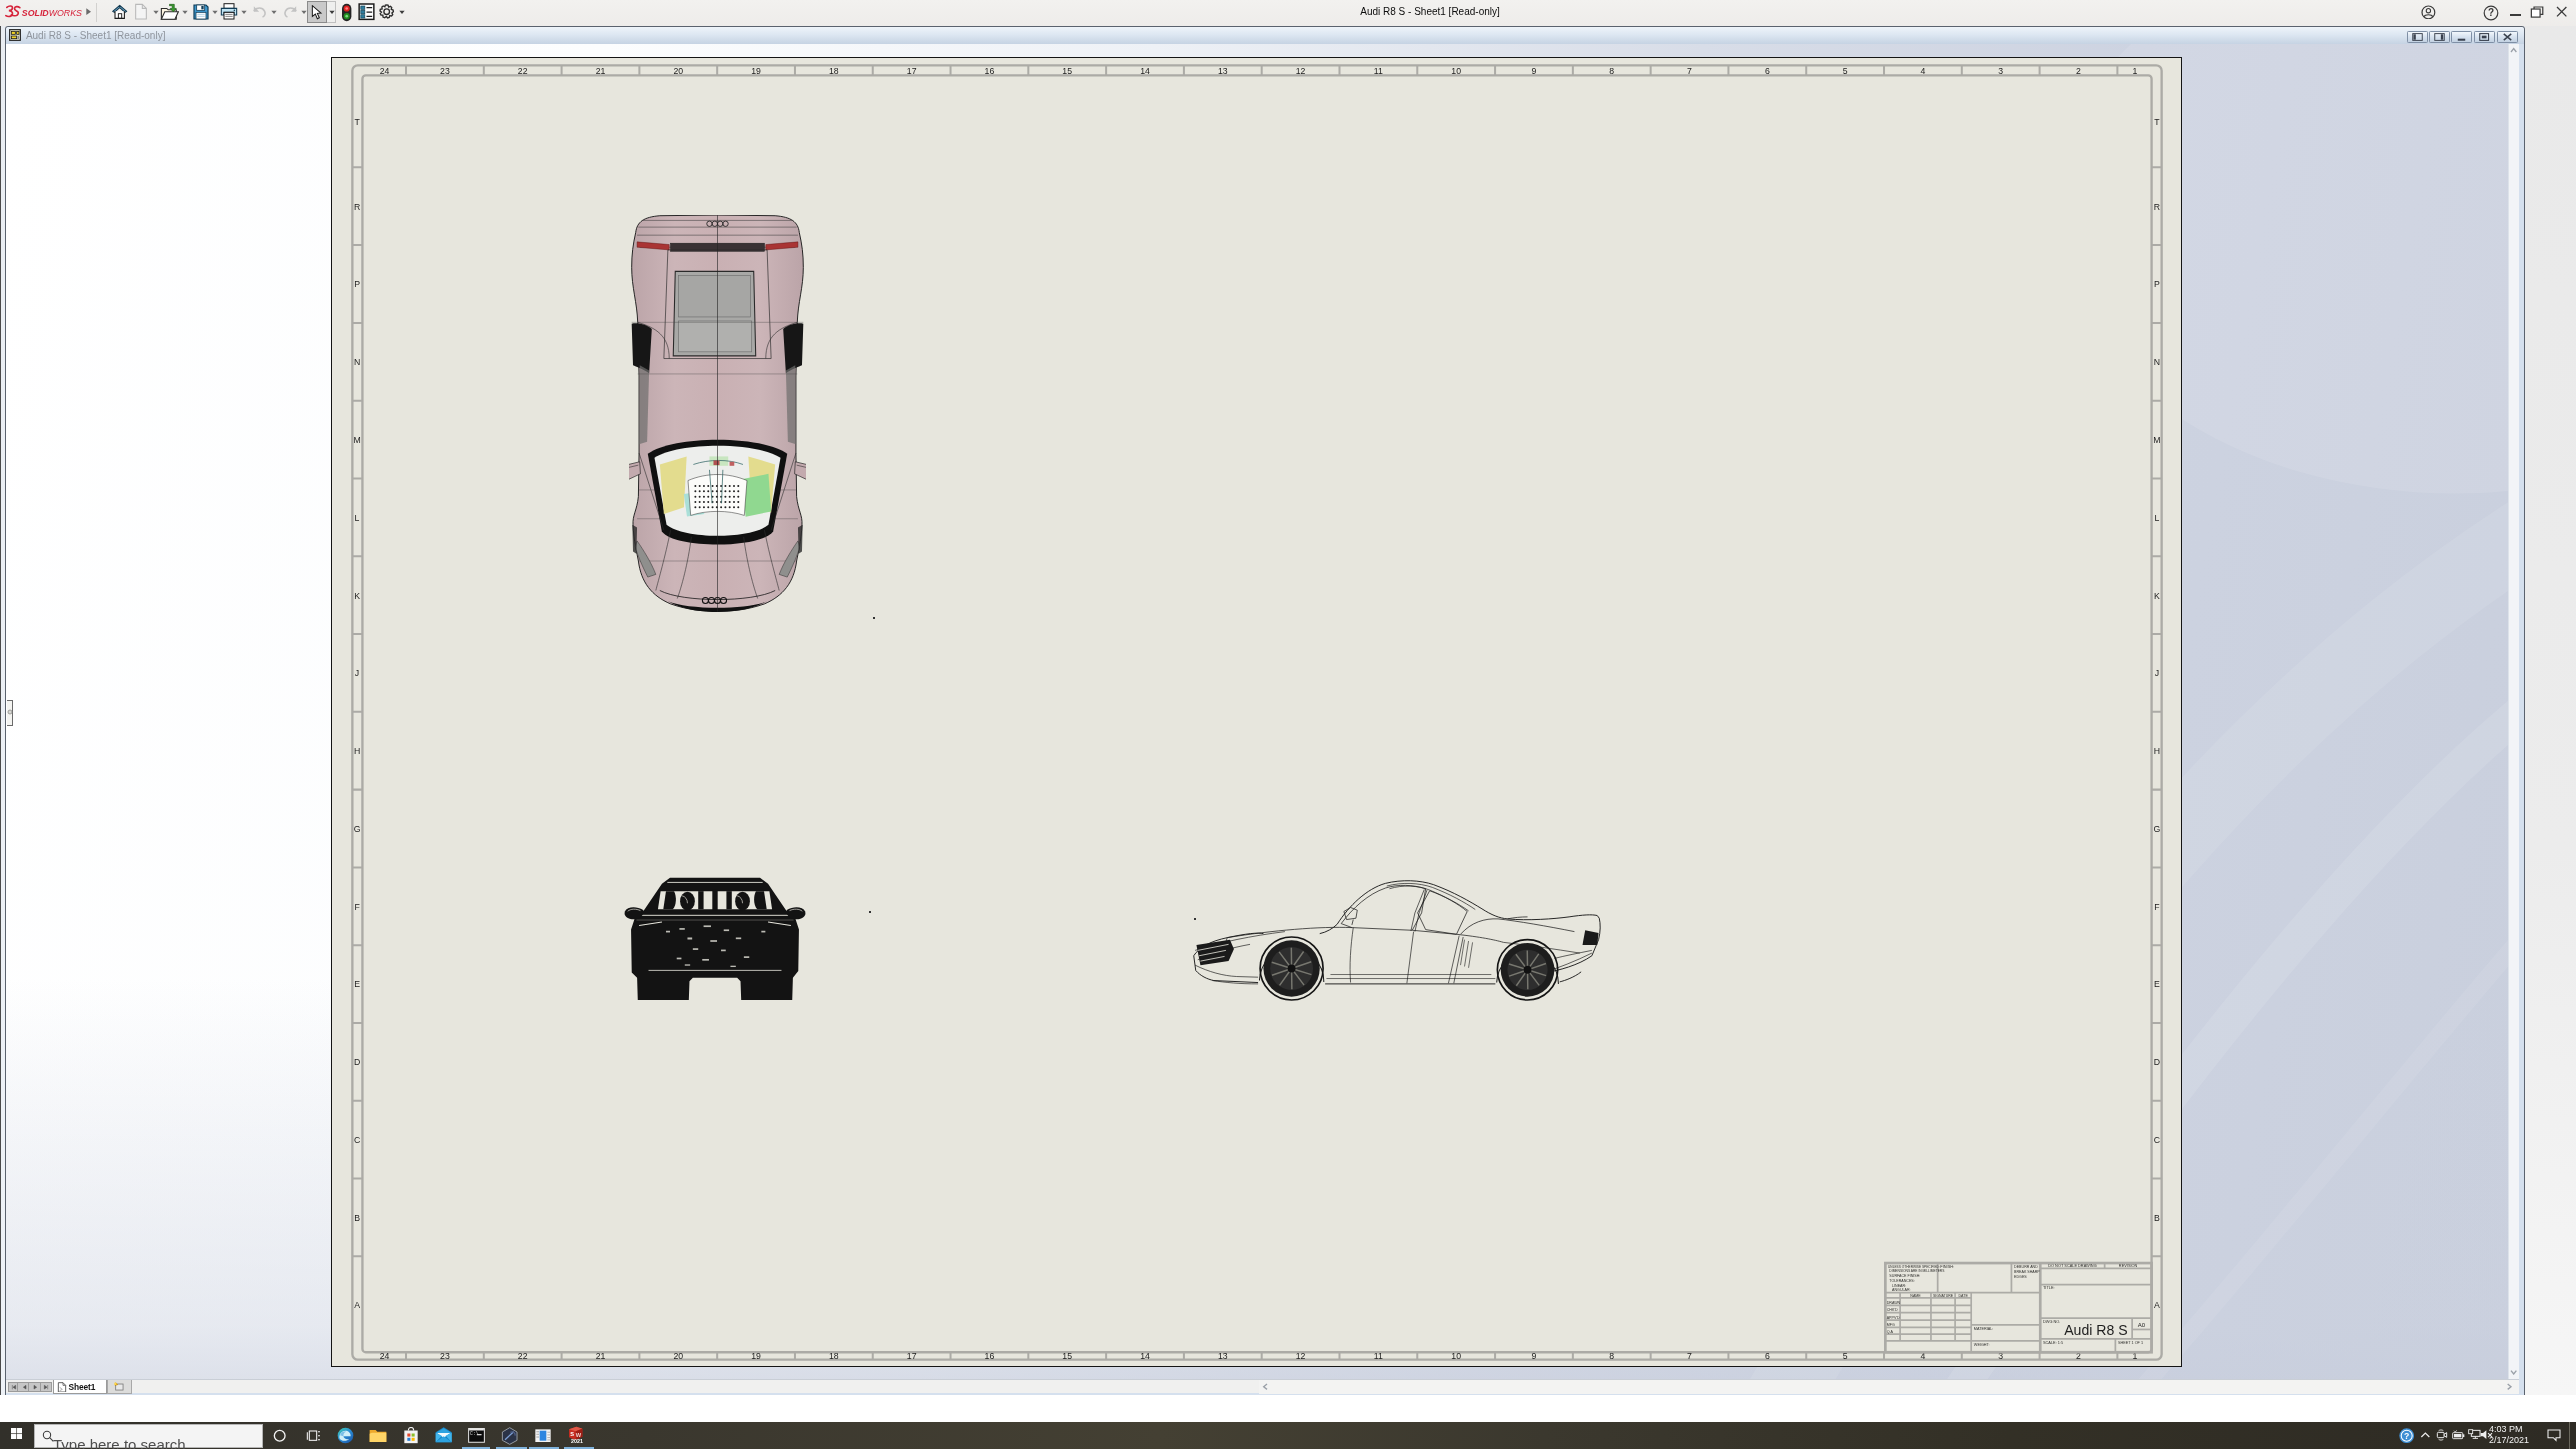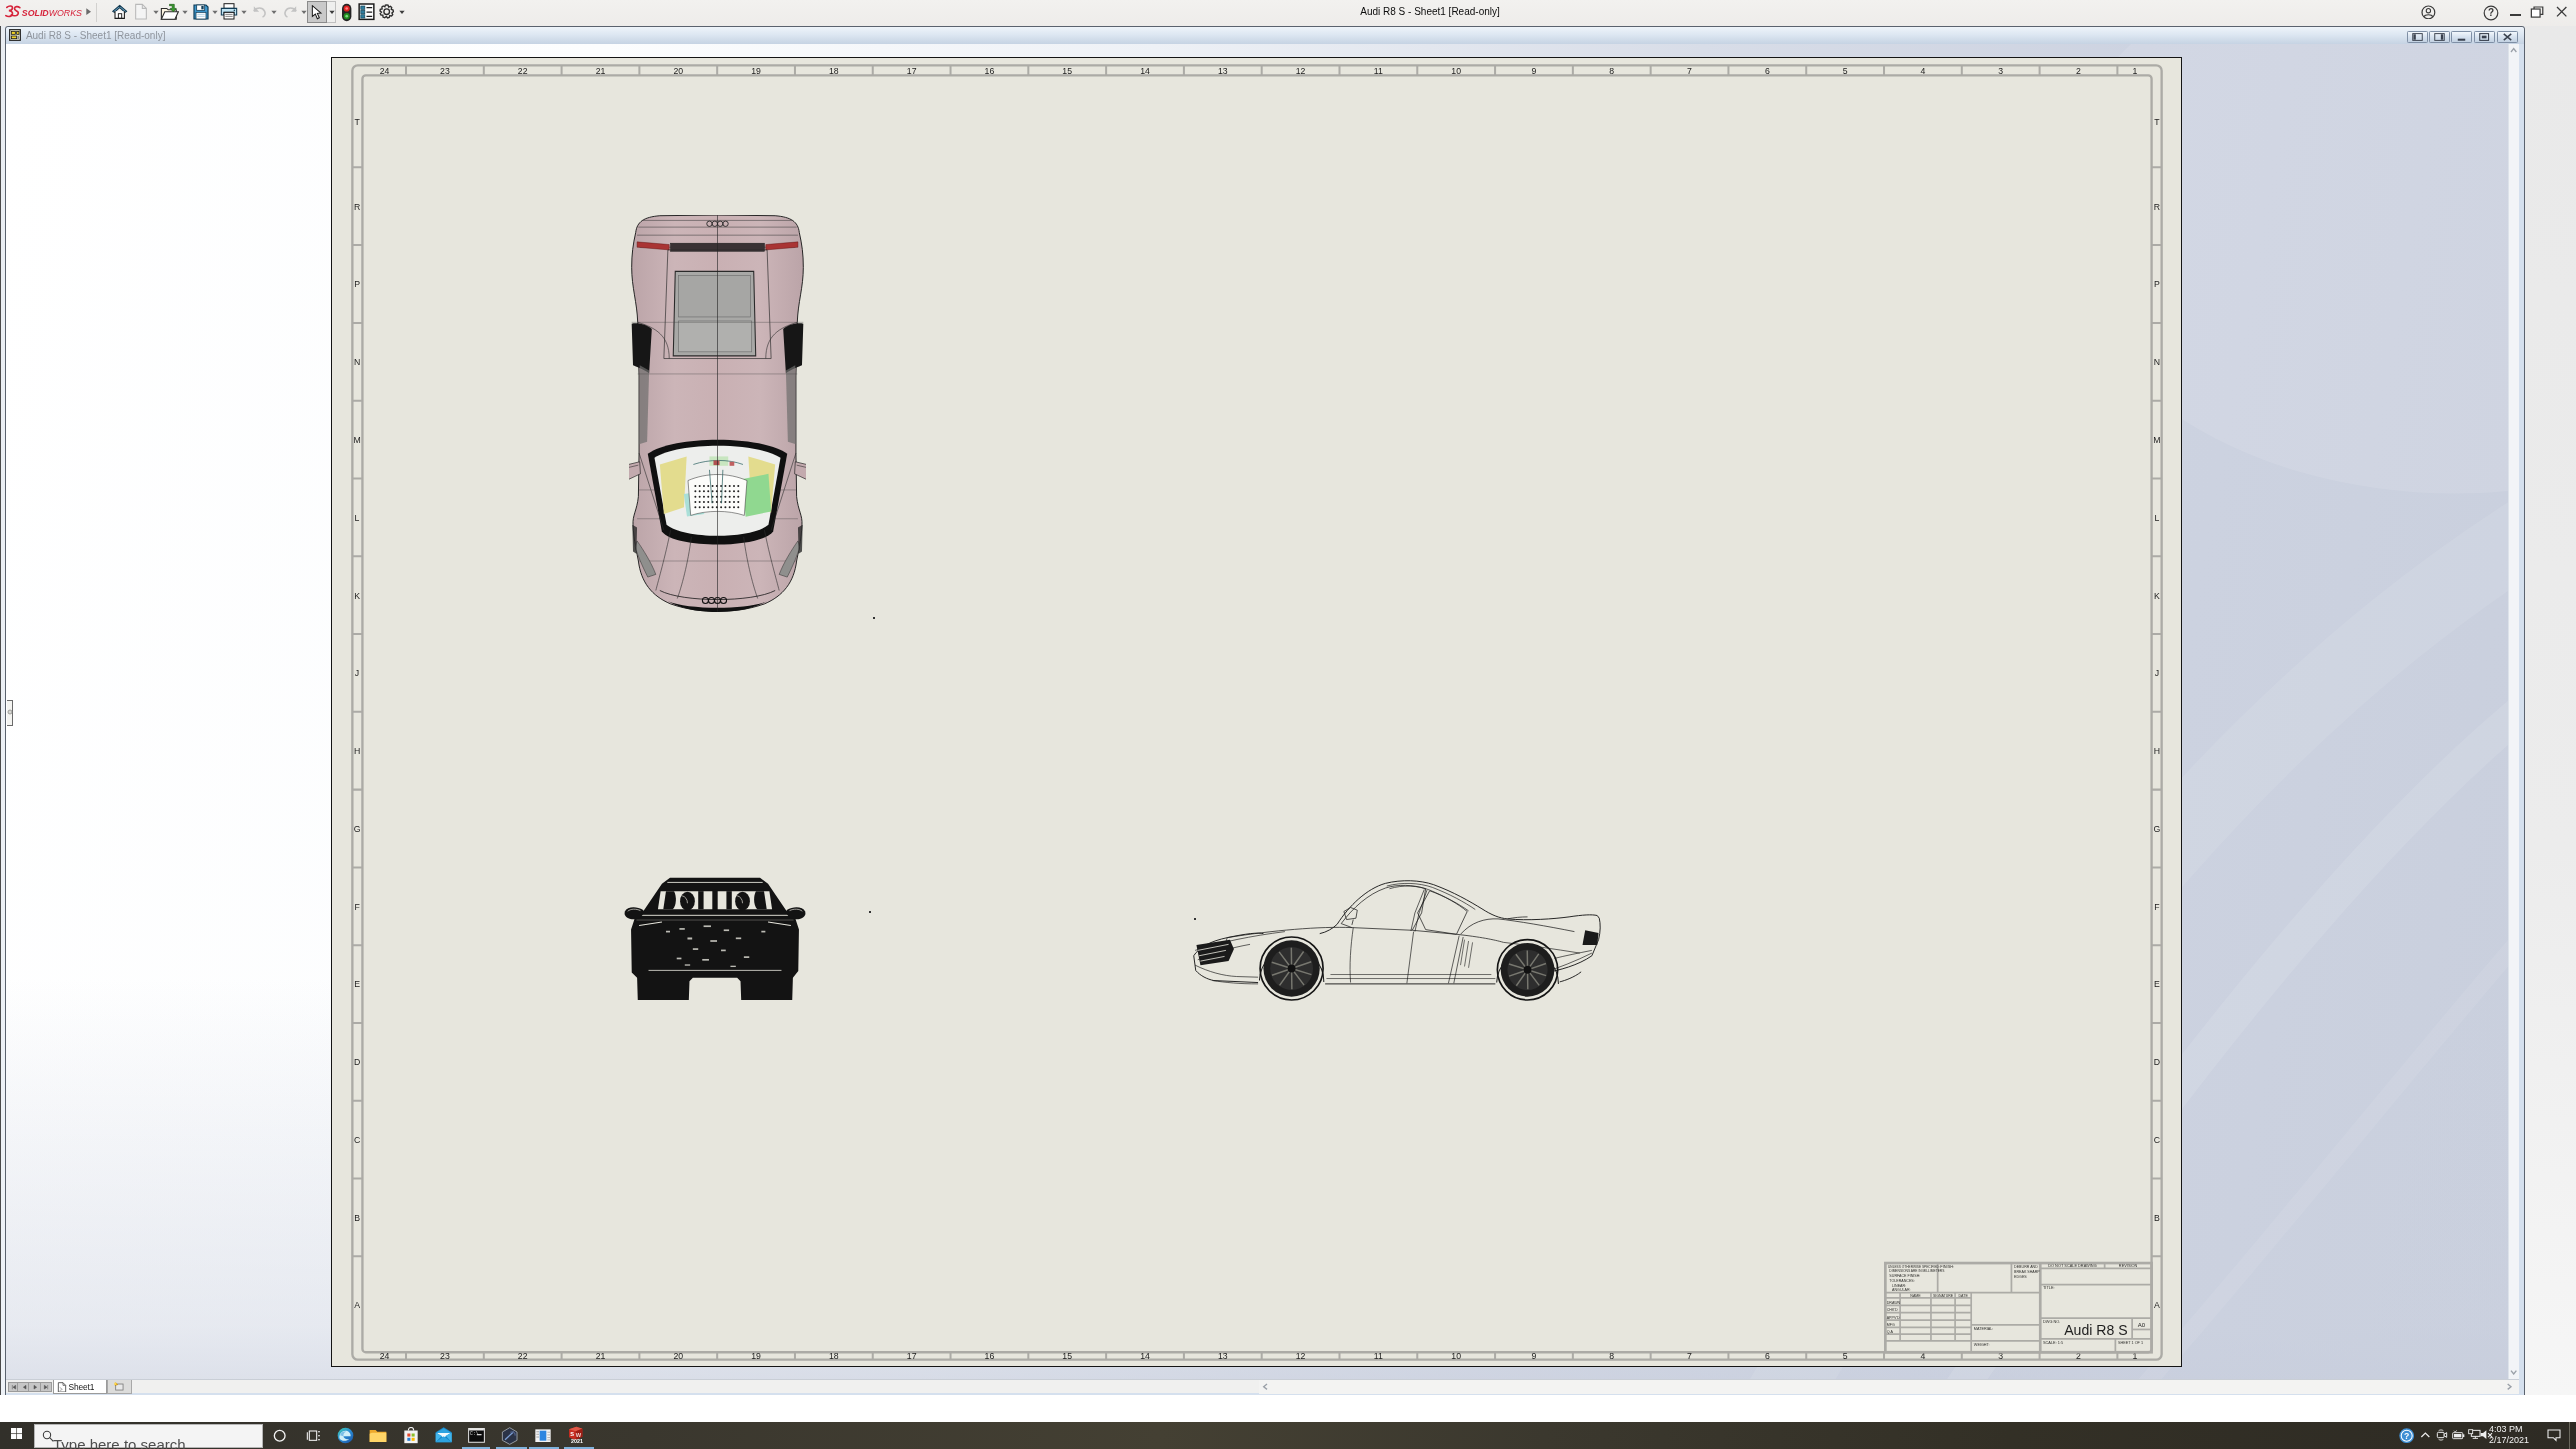--- a/index.html
+++ b/index.html
@@ -547,21 +547,21 @@
         <g fill="#555" stroke="#555" stroke-width="0.8">
           <path d="M10,4.5 V11 M5,5 L9,7.8 L5,10.6 Z"></path>
         </g>
       </svg>
       <div class="abs" style="left:47px;top:0px;width:54px;height:14px;background:#ffffff;border:0.7px solid #9b9b9b;border-top:none"></div>
       <svg class="abs" style="left:51px;top:2px" width="10" height="10.7" viewBox="0 0 15 16">
         <path d="M2,1 H9 L13,5 V15 H2 Z" fill="#fff" stroke="#555" stroke-width="1.4"></path>
         <path d="M9,1 V5 H13" fill="none" stroke="#555" stroke-width="1.2"></path>
         <path d="M4,8 L8,11 L4,13" fill="none" stroke="#888" stroke-width="1"></path>
       </svg>
-      <div class="abs" style="left:62px;top:0.7px;font-size:8.4px;font-weight:normal;color:#161616;line-height:14px;letter-spacing:-0.1px">Sheet1</div>
+      <div class="abs" style="left:62px;top:0.7px;font-size:8.4px;font-weight:bold;color:#161616;line-height:14px;letter-spacing:-0.1px">Sheet1</div>
       <div class="abs" style="left:101px;top:0.7px;width:25px;height:13.4px;background:#dcdcdb;border:0.7px solid #a8a8a8;border-top:none"></div>
       <svg class="abs" style="left:107px;top:2.7px" width="11.4" height="9.4" viewBox="0 0 17 14">
         <rect x="4" y="3" width="11" height="9" fill="#e8e8e8" stroke="#777" stroke-width="1.2"></rect>
         <path d="M4,1 L7,4 L3,5 Z" fill="#f7b500" stroke="#b97e00" stroke-width="0.8"></path>
         <circle cx="3.5" cy="2.5" r="1.8" fill="#ffd84d"></circle>
       </svg>
       <div id="hscroll"></div>
     </div>
   <svg class="abs" style="left:2504px;top:20px" width="7.4" height="6.7" viewBox="0 0 11 10">
       <path d="M1.5,7.5 L5.5,2.5 L9.5,7.5" fill="none" stroke="#9aa0a8" stroke-width="2"></path>

